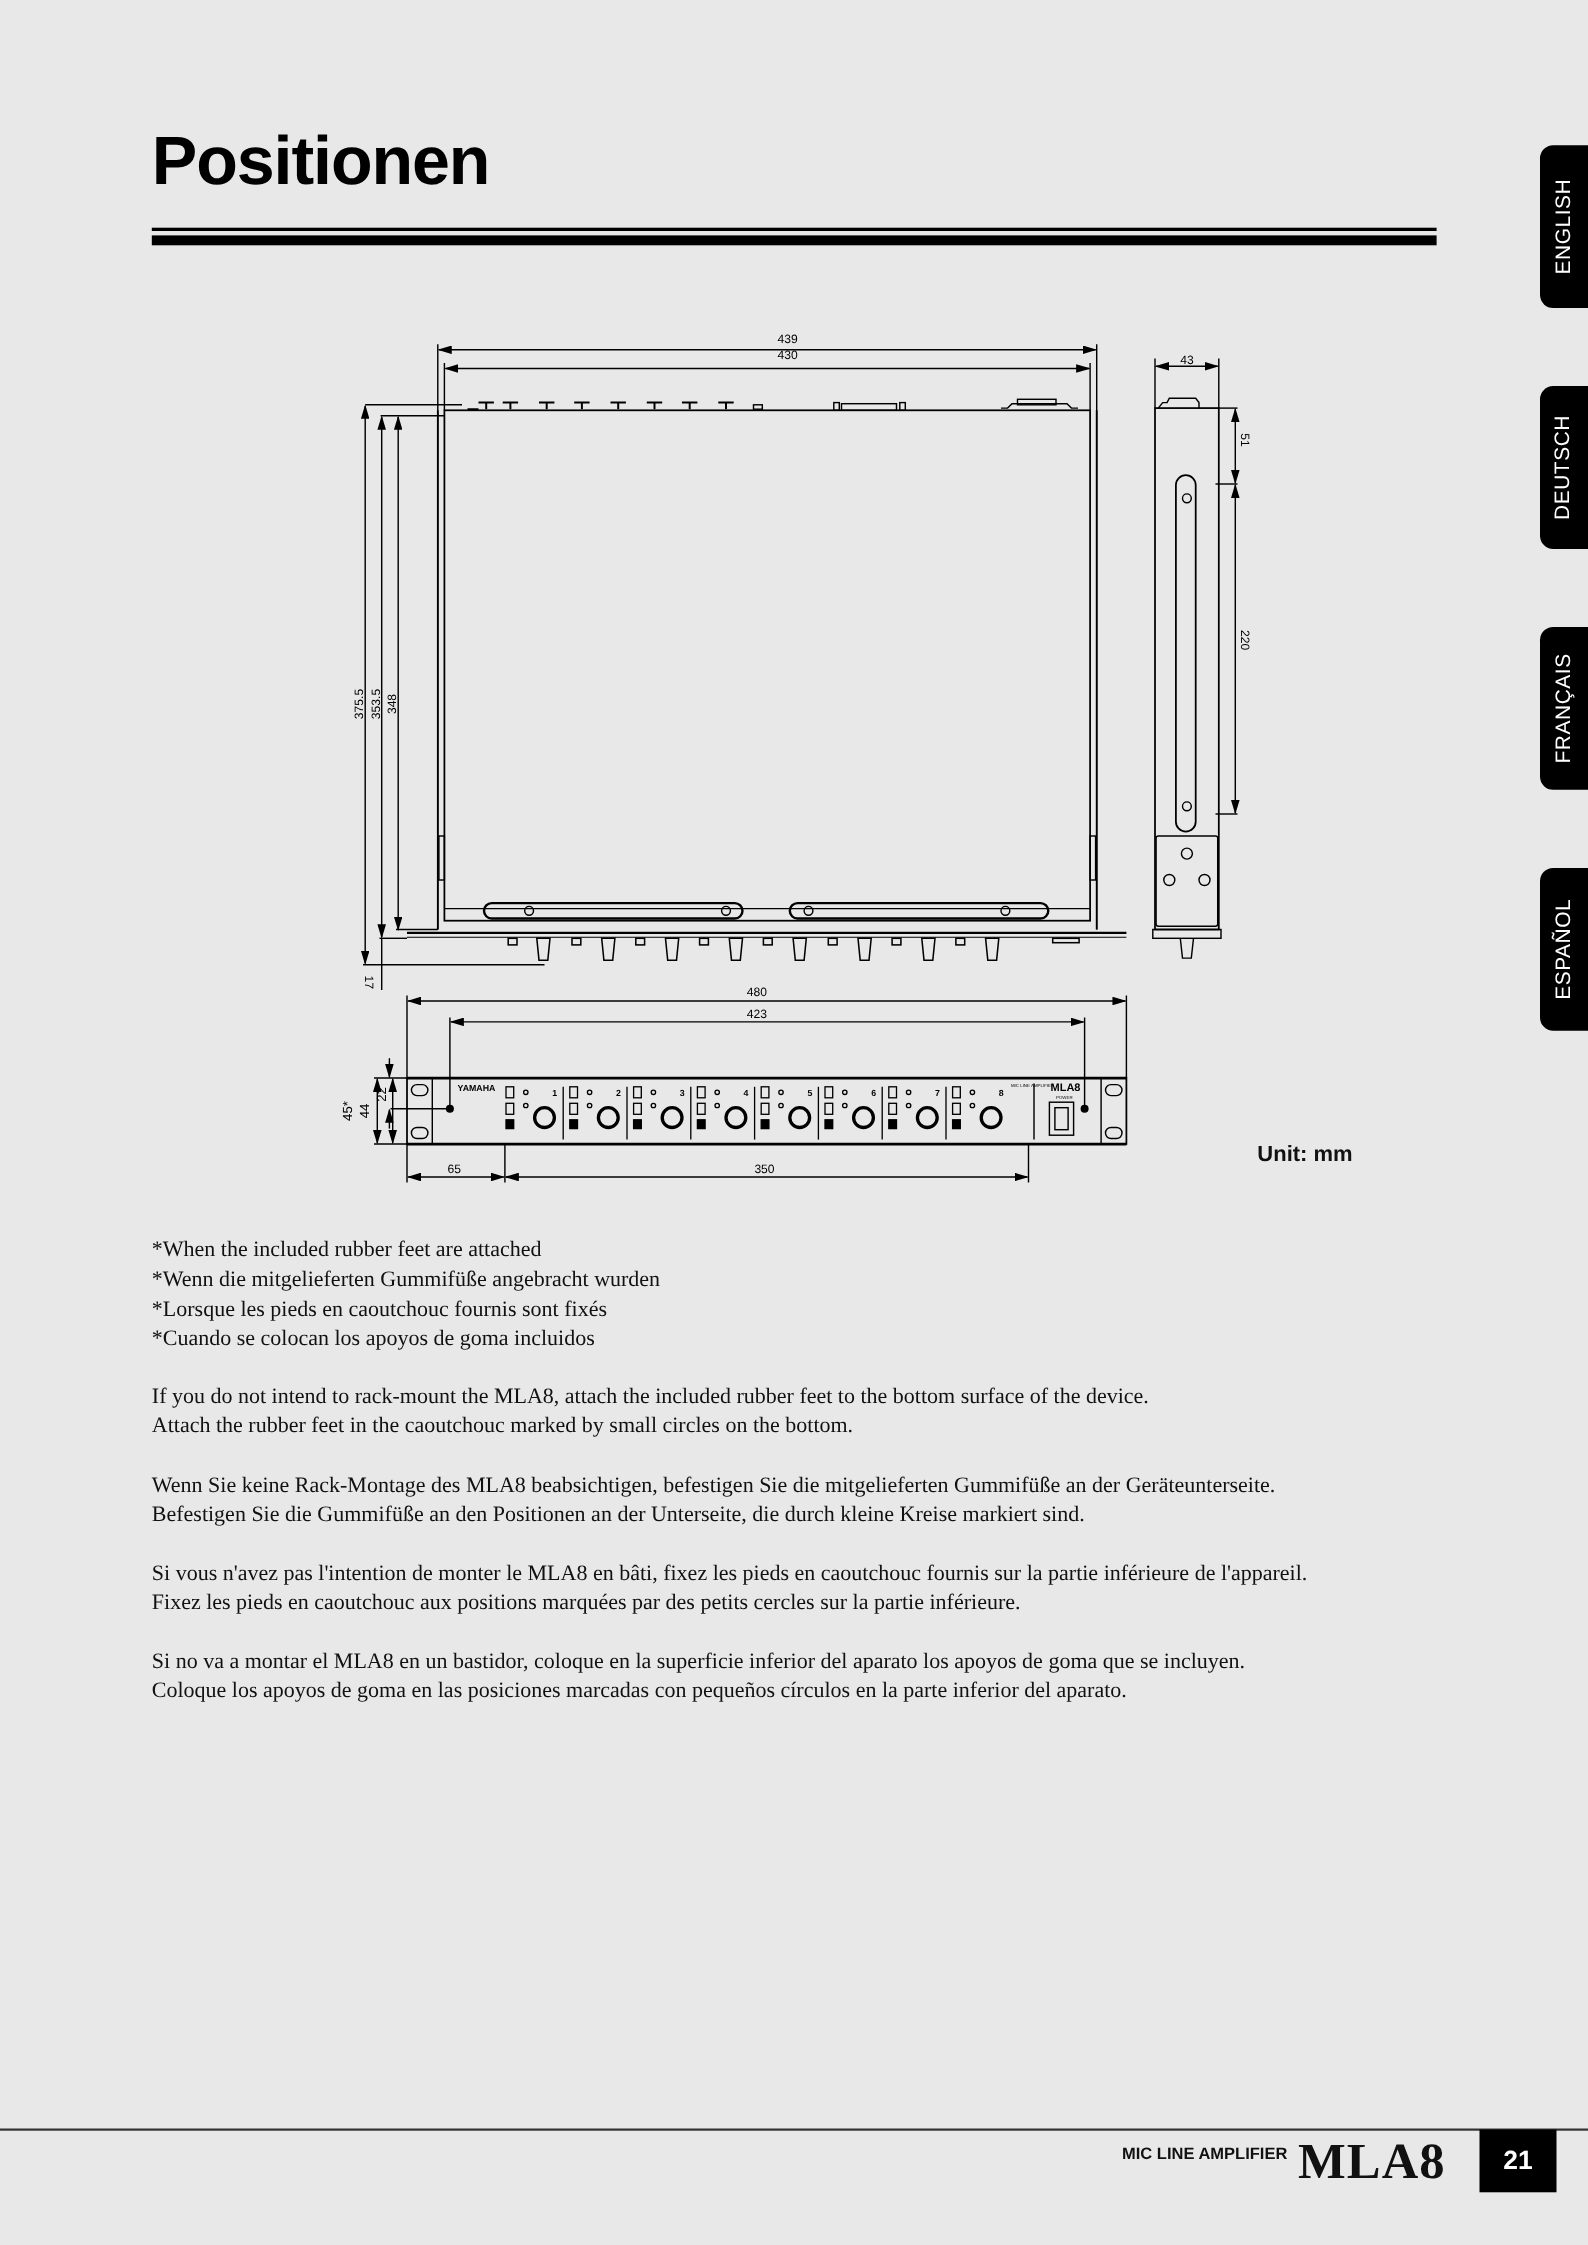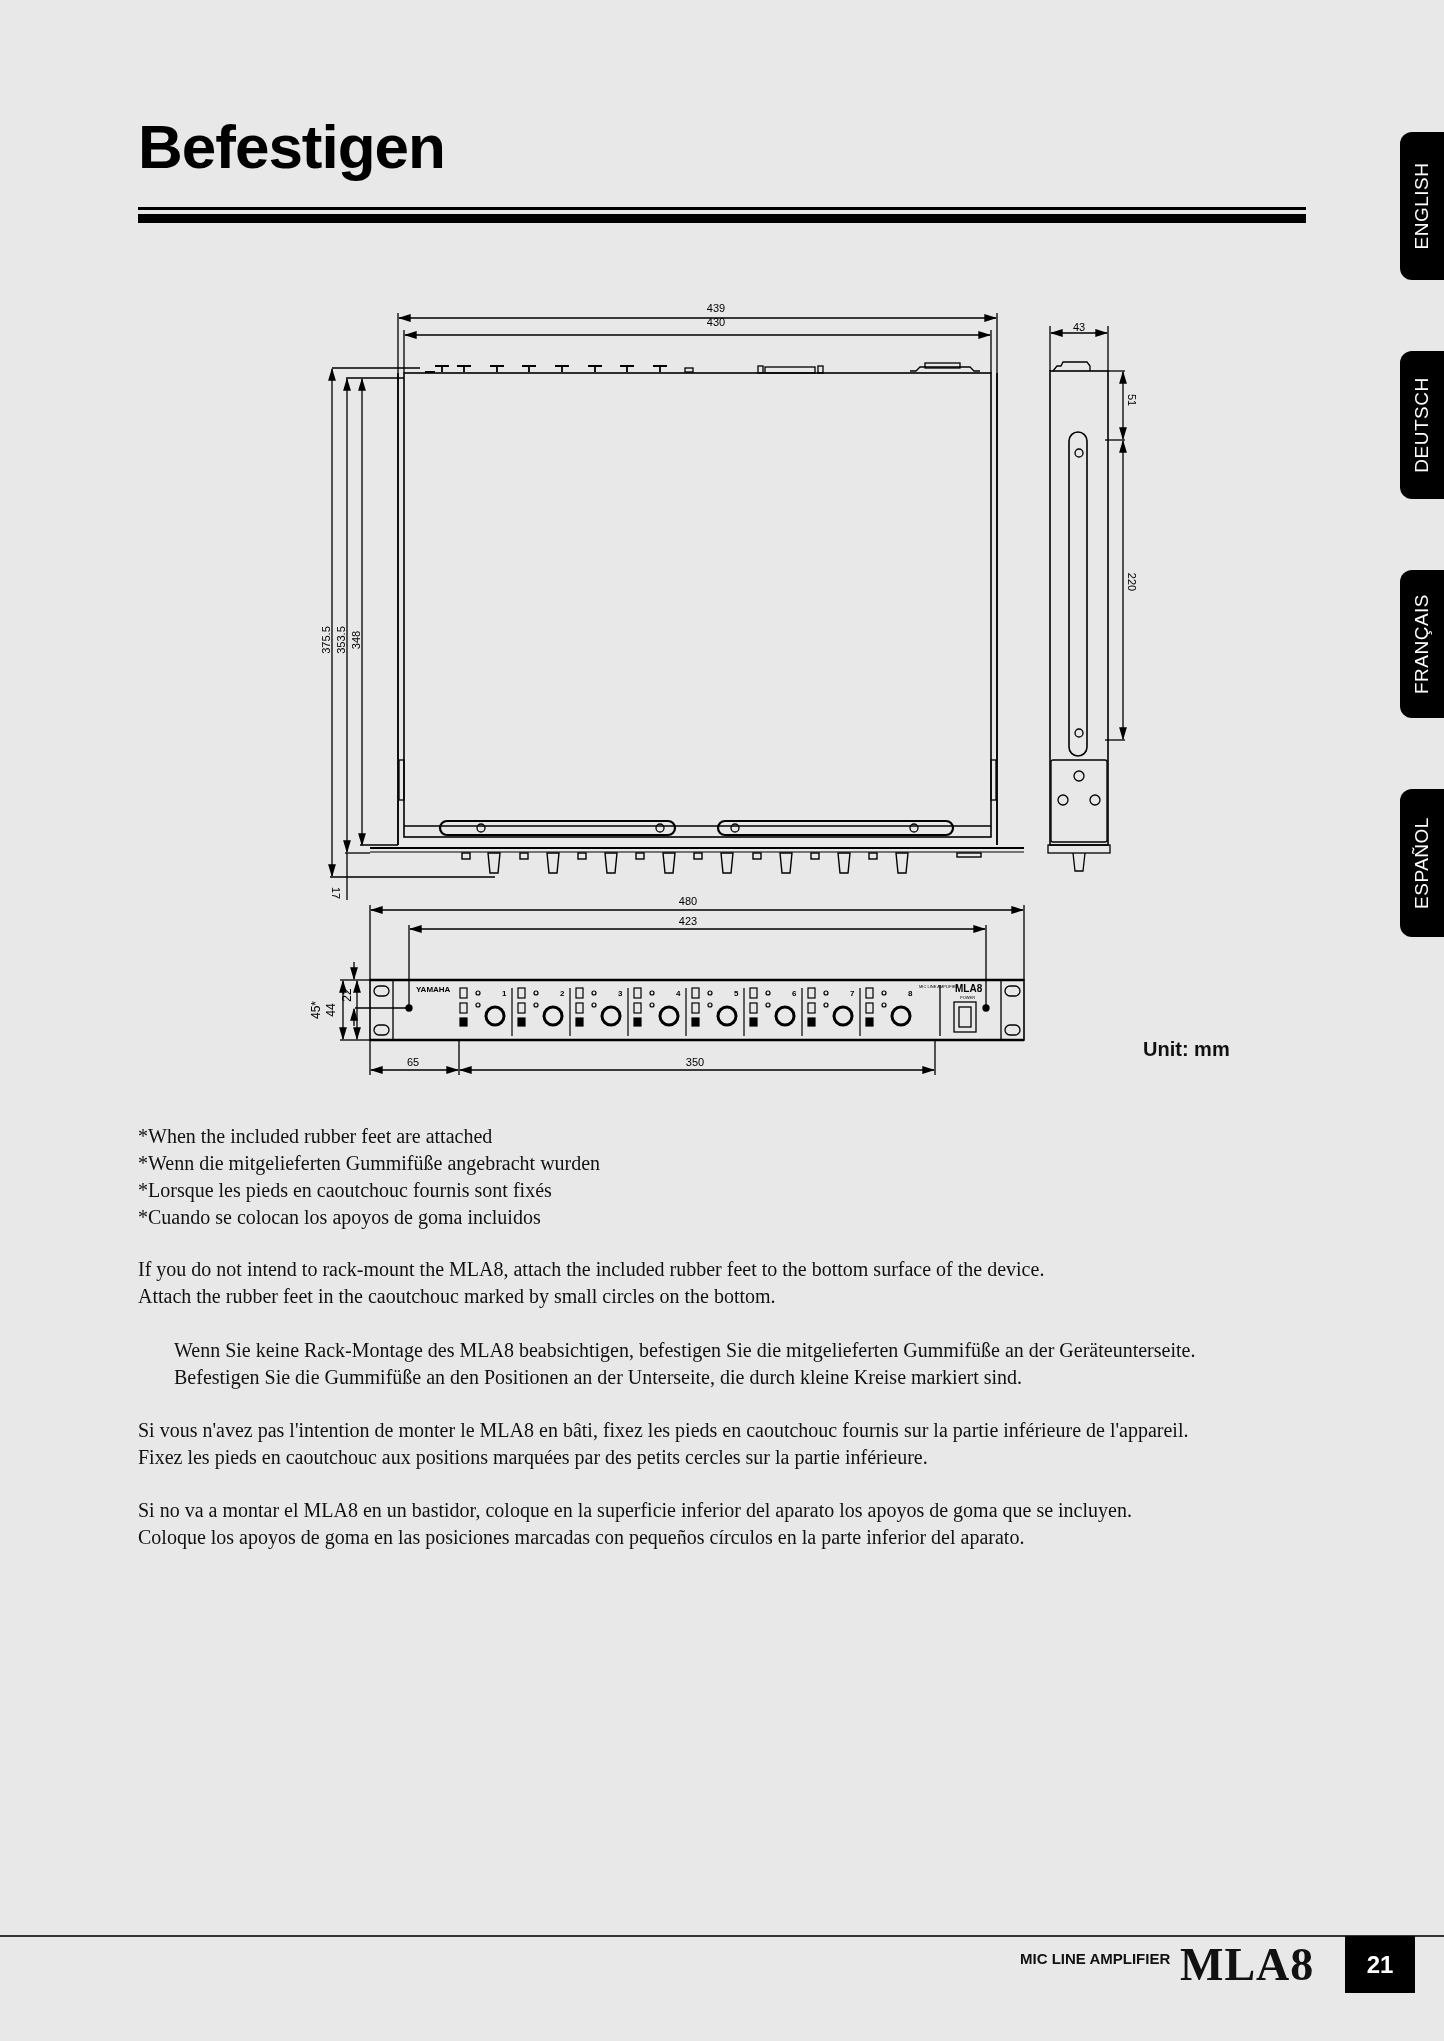--- a/index.html
+++ b/index.html
@@ -15,21 +15,21 @@
   .para div { white-space:nowrap; }
   .footer-line { position:absolute; left:0; top:1935px; width:1444px; height:2px; background:#333; }
   .footer-sub { position:absolute; left:1020px; top:1950px; font-family:"Liberation Sans", sans-serif; font-weight:bold; font-size:15px; }
   .footer-model { position:absolute; left:1180px; top:1938px; font-family:"Liberation Serif", serif; font-weight:bold; font-size:46px; letter-spacing:1px; }
   .page-box { position:absolute; left:1333px; top:1936px; width:70px; height:57px; background:#000; color:#fff; display:flex; align-items:center; justify-content:center; font-family:"Liberation Sans", sans-serif; font-weight:bold; font-size:24px;margin-left:12px; }
   svg text { font-family:"Liberation Sans", sans-serif; }
 </style>
 </head>
 <body>
 
-<div class="title">Befestigen</div>
+<div class="title">Positionen</div>
 <div class="rule-thin"></div>
 <div class="rule-thick"></div>
 
 <div class="tab" style="top:132px;height:148px;">
     <span>ENGLISH</span>
   </div>
 <div class="tab" style="top:351px;height:148px;">
     <span>DEUTSCH</span>
   </div>
 <div class="tab" style="top:570px;height:148px;">
@@ -300,21 +300,21 @@
   <div>*When the included rubber feet are attached</div>
   <div>*Wenn die mitgelieferten Gummifüße angebracht wurden</div>
   <div>*Lorsque les pieds en caoutchouc fournis sont fixés</div>
   <div>*Cuando se colocan los apoyos de goma incluidos</div>
 </div>
 
 <div class="para" style="top:1256px;">
   <div>If you do not intend to rack-mount the MLA8, attach the included rubber feet to the bottom surface of the device.</div>
   <div>Attach the rubber feet in the caoutchouc marked by small circles on the bottom.</div>
 </div>
-<div class="para" style="top:1337px;margin-left:36px;">
+<div class="para" style="top:1337px;">
   <div>Wenn Sie keine Rack-Montage des MLA8 beabsichtigen, befestigen Sie die mitgelieferten Gummifüße an der Geräteunterseite.</div>
   <div>Befestigen Sie die Gummifüße an den Positionen an der Unterseite, die durch kleine Kreise markiert sind.</div>
 </div>
 <div class="para" style="top:1417px;">
   <div>Si vous n'avez pas l'intention de monter le MLA8 en bâti, fixez les pieds en caoutchouc fournis sur la partie inférieure de l'appareil.</div>
   <div>Fixez les pieds en caoutchouc aux positions marquées par des petits cercles sur la partie inférieure.</div>
 </div>
 <div class="para" style="top:1497px;">
   <div>Si no va a montar el MLA8 en un bastidor, coloque en la superficie inferior del aparato los apoyos de goma que se incluyen.</div>
   <div>Coloque los apoyos de goma en las posiciones marcadas con pequeños círculos en la parte inferior del aparato.</div>

